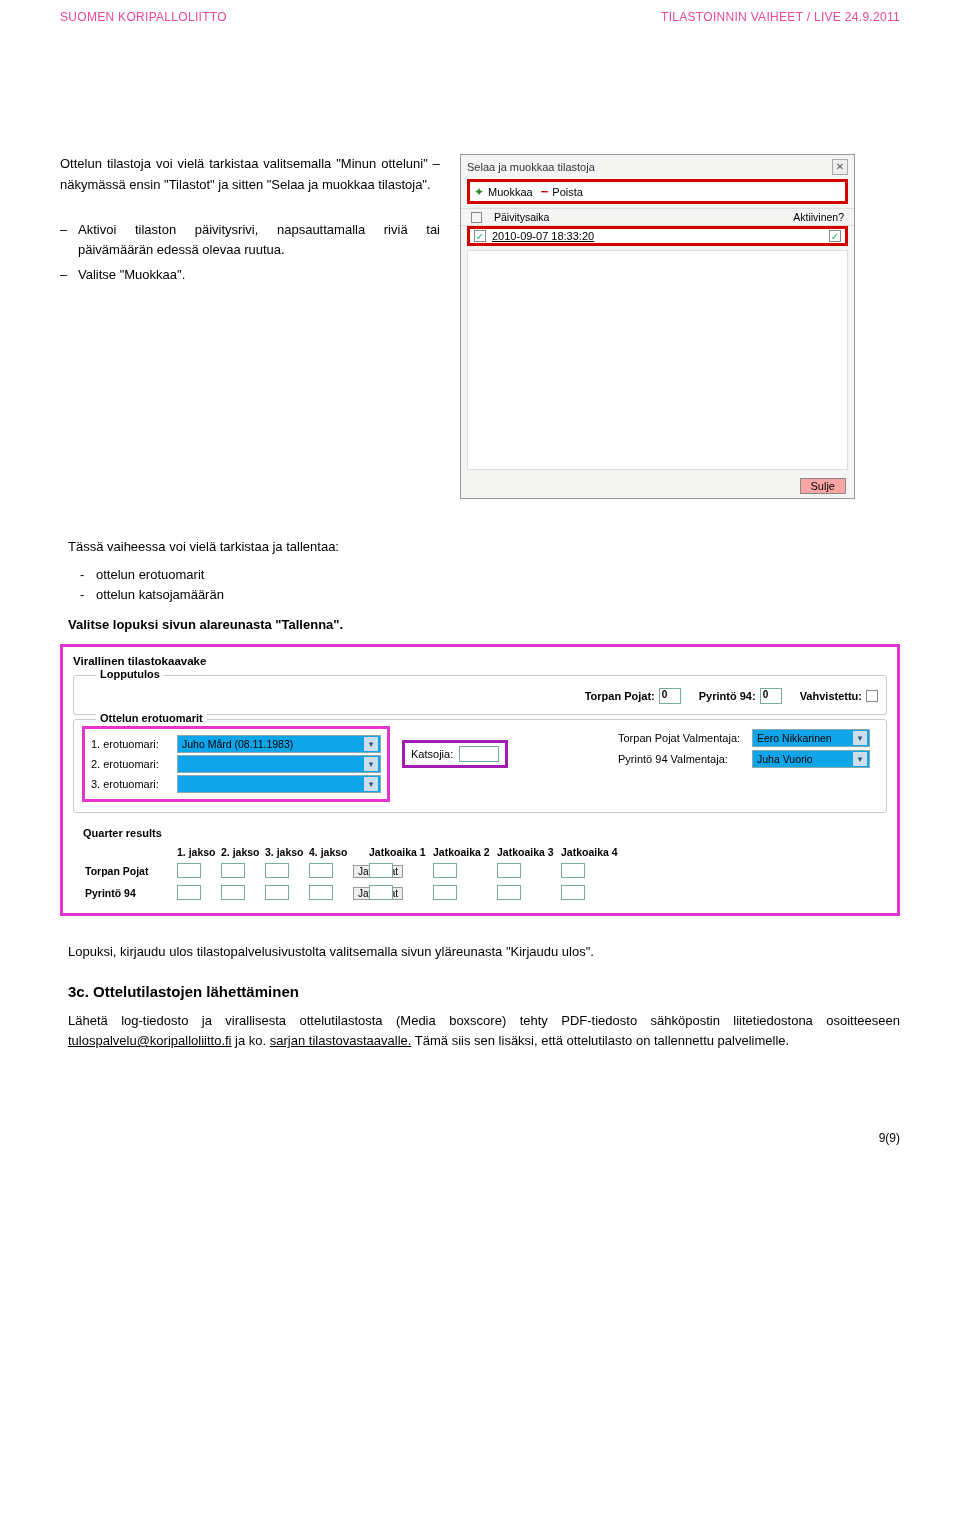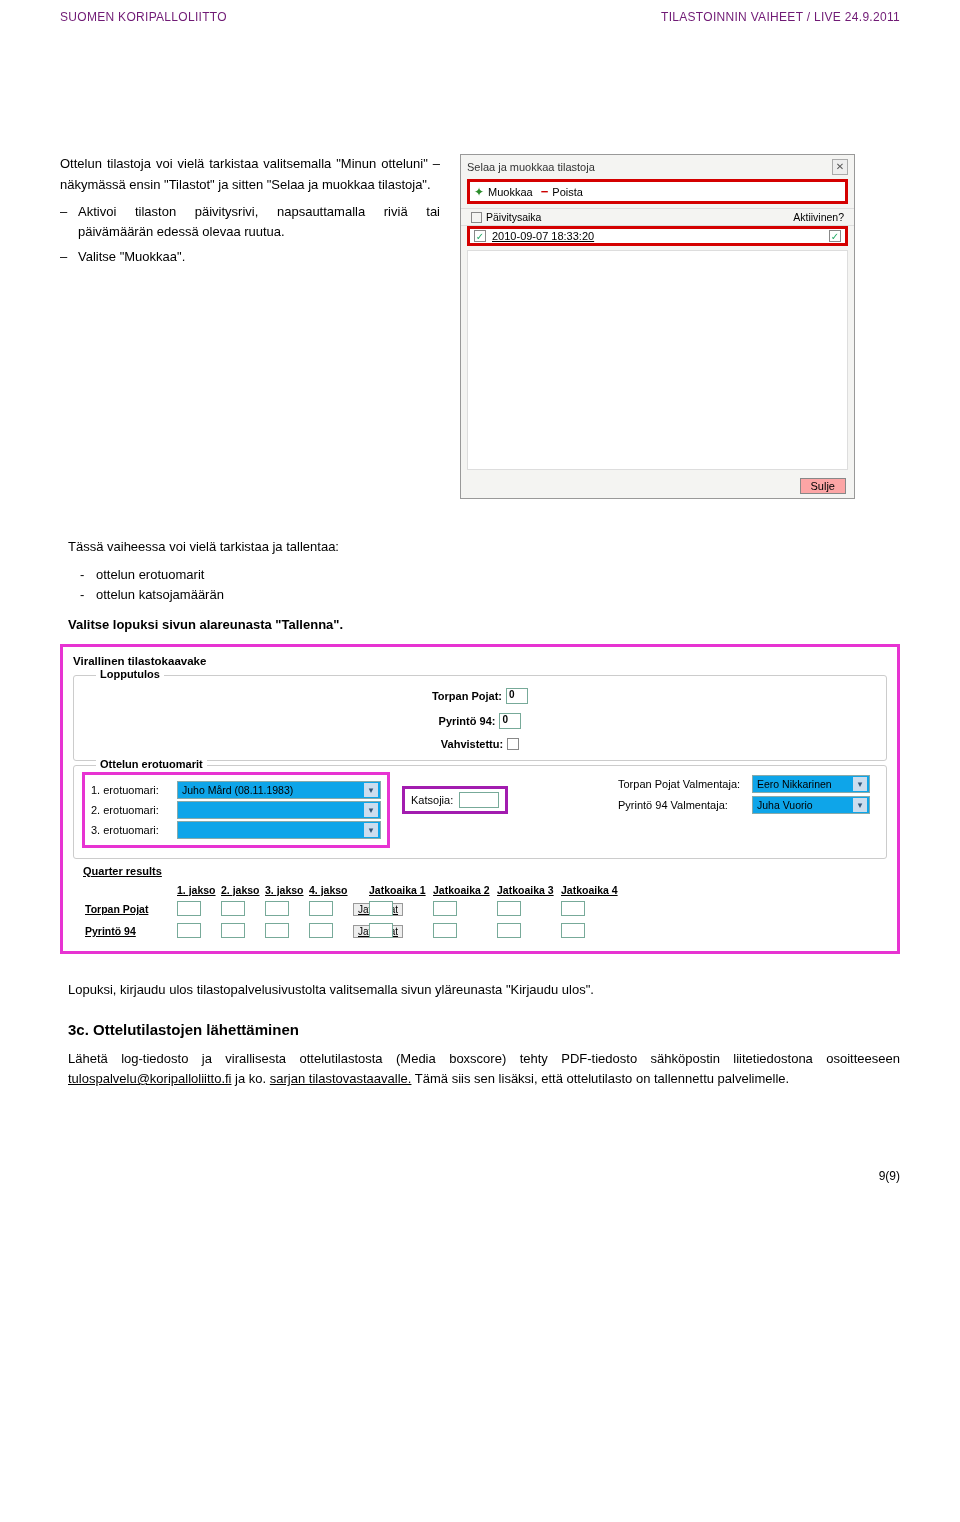--- a/index.html
+++ b/index.html
@@ -8,37 +8,37 @@
     background: #fff;
     width: 960px;
     margin: 0 auto;
     color: #000;
     font-size: 13px;
   }
   .page { padding: 0 60px 40px 60px; }
   .header {
     display: flex;
     justify-content: space-between;
-    color: #701a75;
+    color: #ec4899;
     font-size: 12px;
     padding: 10px 0;
     letter-spacing: 0.3px;
   }
   .topgap { height: 120px; }
   .two-col {
     display: flex;
     align-items: flex-start;
     gap: 20px;
   }
   .col-text {
     width: 380px;
     font-size: 13px;
     line-height: 1.6;
   }
-  .col-text p { text-align: justify; margin-bottom: 6px; }
+  .col-text p { text-align: justify; margin-bottom: 24px; }
   .col-text ul { list-style: none; padding-left: 18px; }
   .col-text ul li { position: relative; text-align: justify; margin-bottom: 4px; }
   .col-text ul li::before {
     content: "–"; position: absolute; left: -18px;
   }
   .col-img { flex: 1; }
 
   
   .dialog {
     border: 1px solid #999;
@@ -113,21 +113,21 @@
     border-radius: 3px;
     margin: 4px 10px;
     padding: 6px 8px 10px 8px;
     position: relative;
   }
   .fs-legend {
     position: absolute; top: -8px; left: 22px;
     background: #fff; padding: 0 4px; font-weight: bold; font-size: 11px;
   }
   .lopputulos-row {
-    display: flex; justify-content: flex-end; align-items: center; gap: 9px; padding-top: 6px; flex-direction: column;
+    display: flex; justify-content: flex-end; align-items: center; gap: 18px; padding-top: 6px;
   }
   .labelpair { display: flex; align-items: center; gap: 4px; font-weight: bold; }
   .numbox { width: 22px; height: 16px; border: 1px solid #7a9; background: #fff; text-align: left; padding-left: 2px; font-size: 10px; }
   .cbsmall { width: 12px; height: 12px; border: 1px solid #888; display: inline-block; background: #fff; }
 
   .erotuomarit-inner {
     display: flex; gap: 12px; align-items: flex-start;
   }
   .ref-col {
     border: 3px solid #e733d2;
@@ -200,21 +200,21 @@
           <span class="btn">
             <span class="star">✦</span>
             <span>Muokkaa</span>
           </span>
           <span class="btn">
             <span class="minus">−</span>
             <span>Poista</span>
           </span>
         </div>
         <div class="gridhead">
-          <span style="display:flex;align-items:center;gap:4px;">
+          <span style="display:flex;align-items:center;gap:12px;">
             <span class="cb" style="width:11px;height:11px;border:1px solid #888;display:inline-block;"></span>
             <span>Päivitysaika</span>
           </span>
           <span>Aktiivinen?</span>
         </div>
         <div class="row">
           <span class="cb">✓</span>
           <span class="ts">2010-09-07 18:33:20</span>
           <span class="cb">✓</span>
         </div>
@@ -300,21 +300,21 @@
             <span class="lbl2">Pyrintö 94 Valmentaja:</span>
             <span class="sel">
               <span>Juha Vuorio</span>
               <span class="caret">▾</span>
             </span>
           </div>
         </div>
       </div>
     </div>
 
-    <div class="fs-fieldset" style="border:none;padding:0 0 0 0;margin-top:6px;text-decoration:underline;">
+    <div class="fs-fieldset" style="border:none;padding:0 0 0 0;margin-top:14px;">
       <div style="font-weight:bold;padding:0 10px 2px 10px;">Quarter results</div>
       <div class="qr-table">
         <div class="qr-head">
           <div></div>
           <div>1. jakso</div>
           <div>2. jakso</div>
           <div>3. jakso</div>
           <div>4. jakso</div>
           <div></div>
           <div>Jatkoaika 1</div>

